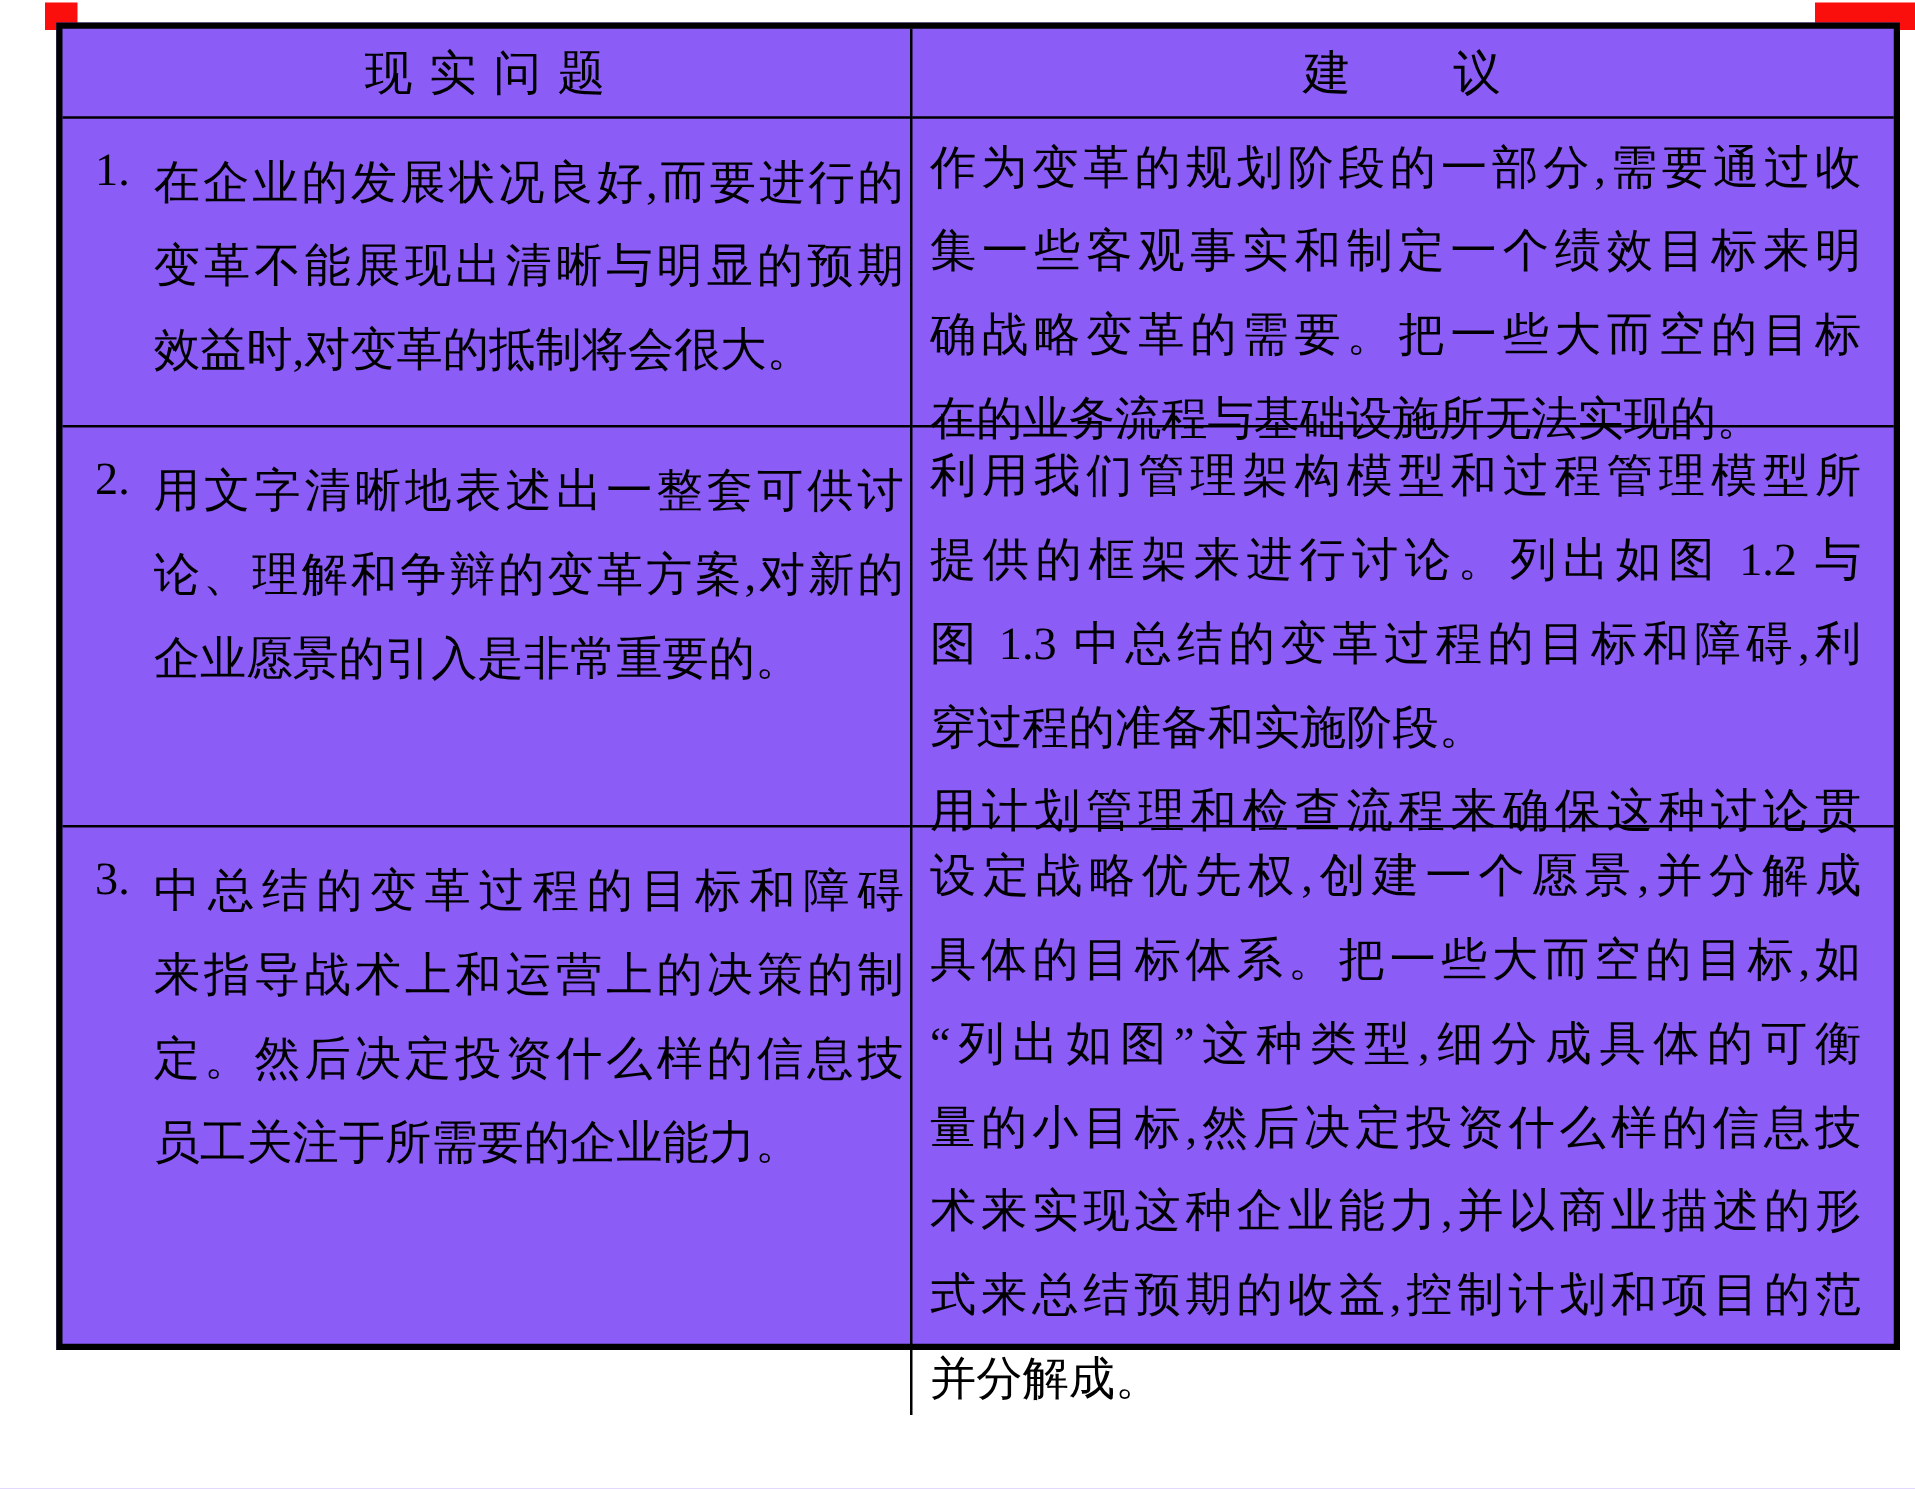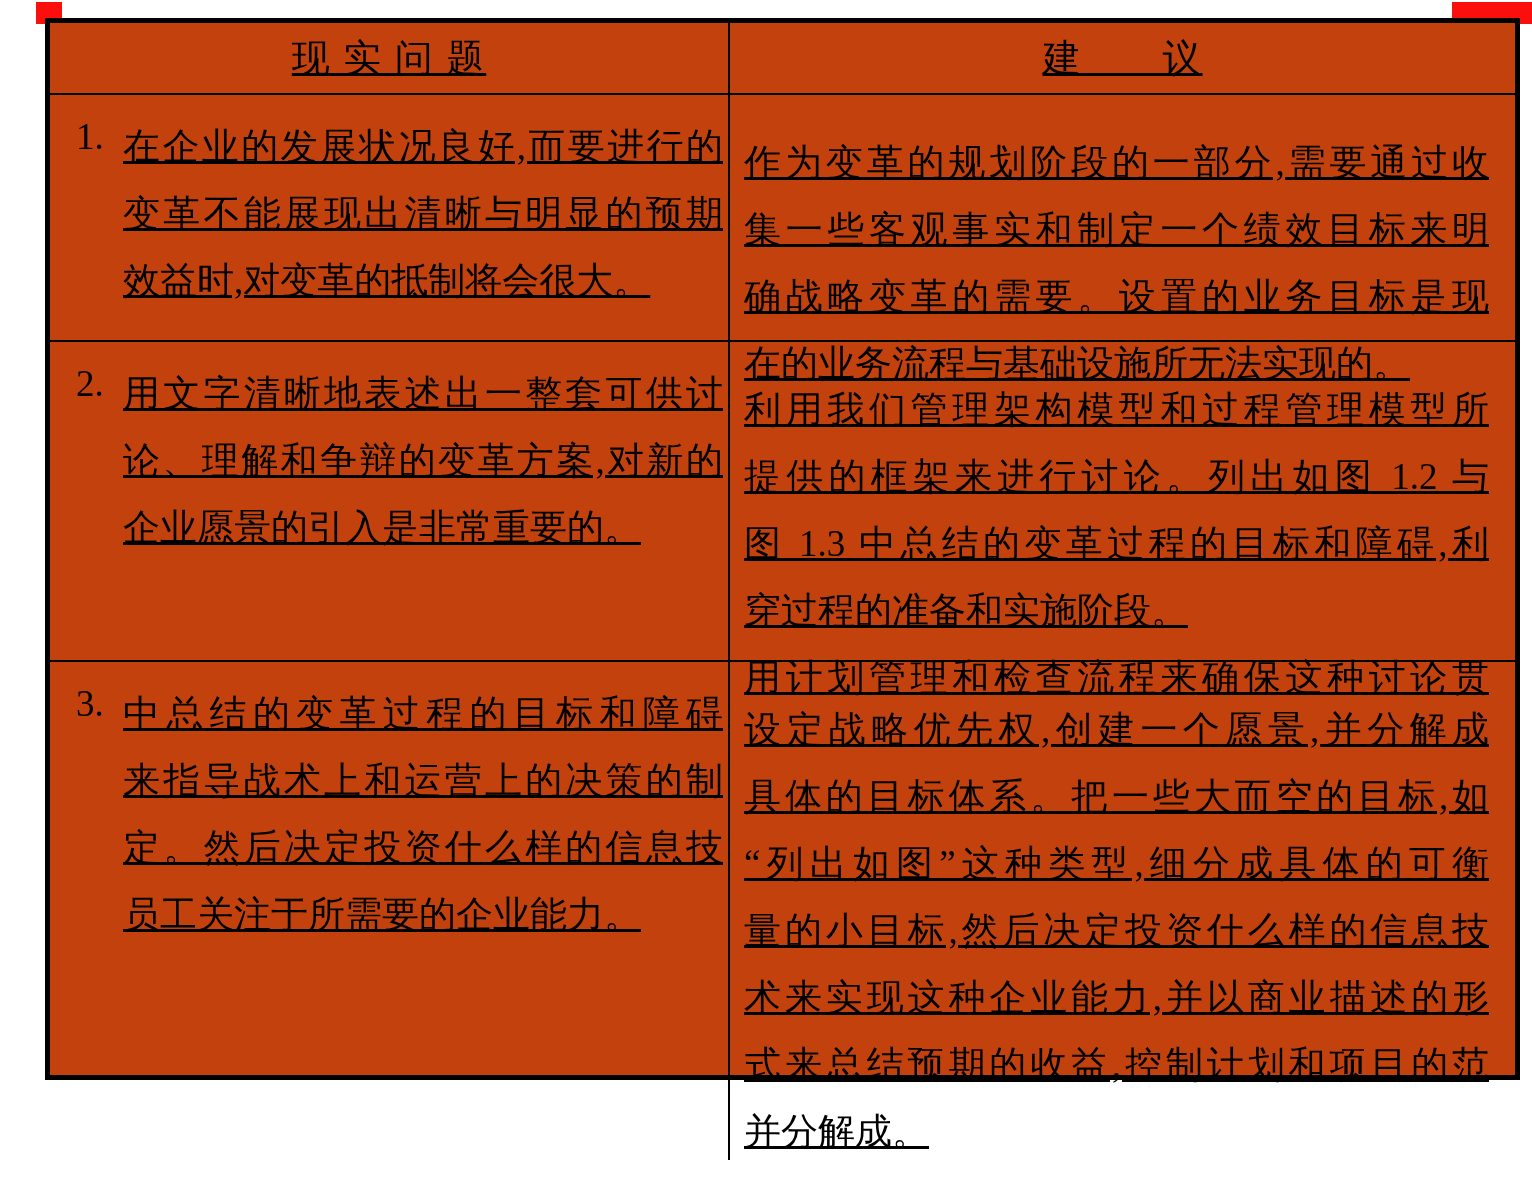--- a/index.html
+++ b/index.html
@@ -19,37 +19,36 @@
 
   .table {
     position: absolute;
     left: 45px; top: 18px;
     width: 1475px; height: 1062px;
     border: 5px solid #000;
     box-sizing: border-box;
     display: grid;
     grid-template-columns: 680px 1fr;
     grid-template-rows: 70px 247px 320px auto;
-    background: #c2410c;
-    text-decoration: underline;
+    background: #8b5cf6;
   }
   .cell { box-sizing: border-box; font-size: 37px; }
   .cell.colL { border-right: 2px solid #000; }
   .hcell {
     display: flex; align-items: center; justify-content: center;
     font-size: 38px;
     letter-spacing: 2px;
   }
   .body-cell {
     border-top: 2px solid #000;
     position: relative;
     line-height: 57px;
   }
   .body-cell.colL { padding: 13px 5px 0 73px; }
-  .body-cell.colR { padding: 29px 26px 0 14px; }
+  .body-cell.colR { padding: 1px 26px 0 14px; }
   .num { position: absolute; left: 26px; top: 13px; line-height: 57px; }
   .tline {
     text-align: justify;
     text-align-last: justify;
     text-justify: inter-character;
     white-space: nowrap;
     margin-top: 10px;
   }
   .tline.last { text-align-last: auto; }
 </style>
@@ -75,21 +74,21 @@
       <div class="lines">
           <div class="tline">在企业的发展状况良好,而要进行的</div>
           <div class="tline">变革不能展现出清晰与明显的预期</div>
           <div class="tline last">效益时,对变革的抵制将会很大。</div>
         </div>
     </div>
     <div class="cell colR body-cell">
       <div class="lines">
           <div class="tline">作为变革的规划阶段的一部分,需要通过收</div>
           <div class="tline">集一些客观事实和制定一个绩效目标来明</div>
-          <div class="tline">确战略变革的需要。设置的业务目标是现</div>
+          <div class="tline">确战略变革的需要。把一些大而空的目标</div>
           <div class="tline last">在的业务流程与基础设施所无法实现的。</div>
         </div>
     </div>
 
     <div class="cell colL body-cell">
       <span class="num">2.</span>
       <div class="lines">
           <div class="tline">用文字清晰地表述出一整套可供讨</div>
           <div class="tline">论、理解和争辩的变革方案,对新的</div>
           <div class="tline last">企业愿景的引入是非常重要的。</div>

